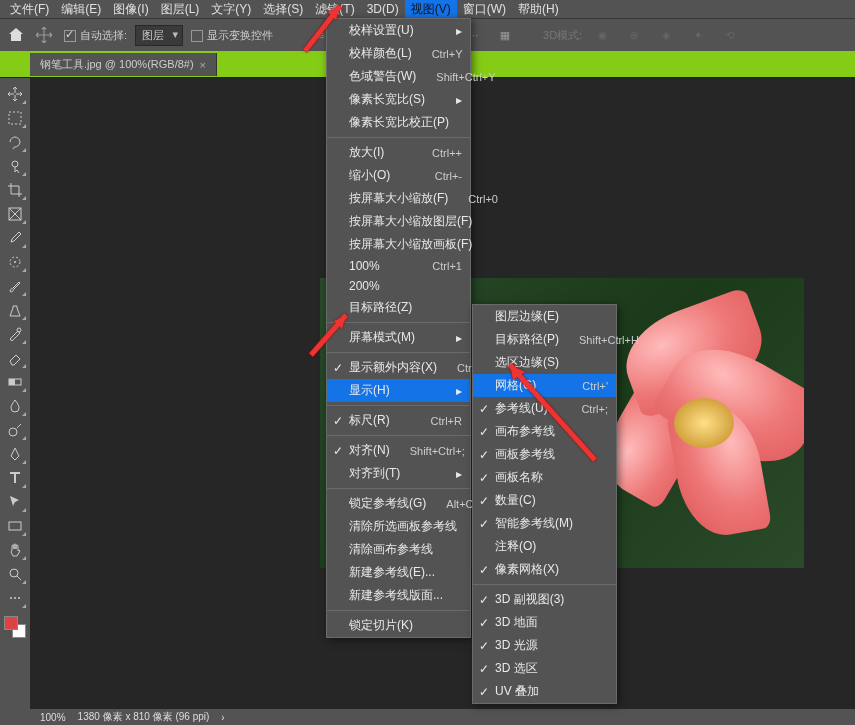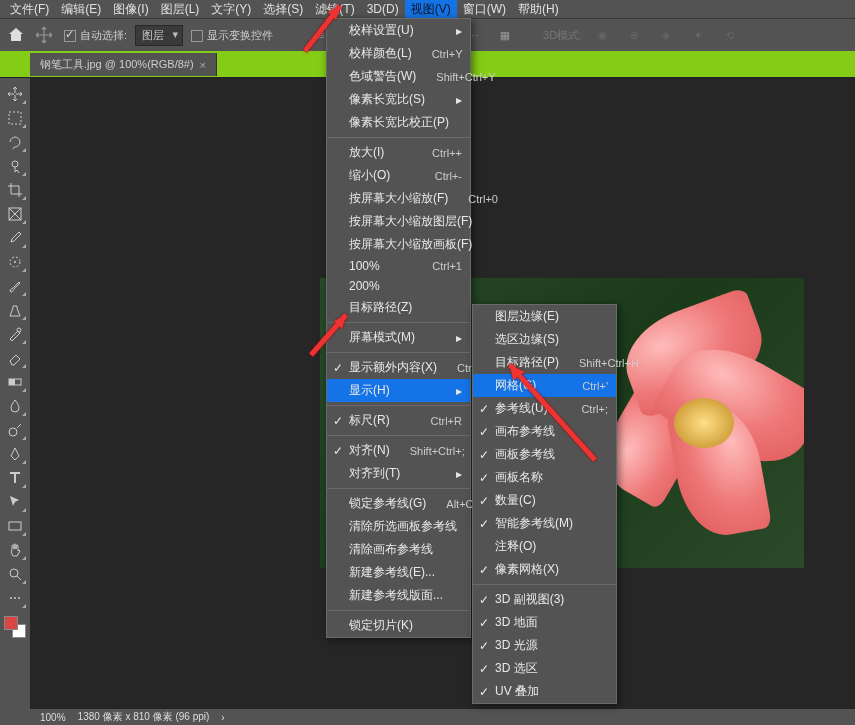--- a/index.html
+++ b/index.html
@@ -424,25 +424,25 @@
     <div class="sep"></div>
     <div class="row">
       <span>锁定切片(K)</span>
     </div>
   </div>
 <div class="menu menu2" id="menu2">
     <div class="row">
       <span>图层边缘(E)</span>
     </div>
     <div class="row">
-      <span>选区边缘(S)</span>
-    </div>
-    <div class="row">
       <span>目标路径(P)</span>
       <span class="sc">Shift+Ctrl+H</span>
+    </div>
+    <div class="row">
+      <span>选区边缘(S)</span>
     </div>
     <div class="row hl">
       <span>网格(G)</span>
       <span class="sc">Ctrl+'</span>
     </div>
     <div class="row">
       <span class="chk">✓</span>
       <span>参考线(U)</span>
       <span class="sc">Ctrl+;</span>
     </div>

